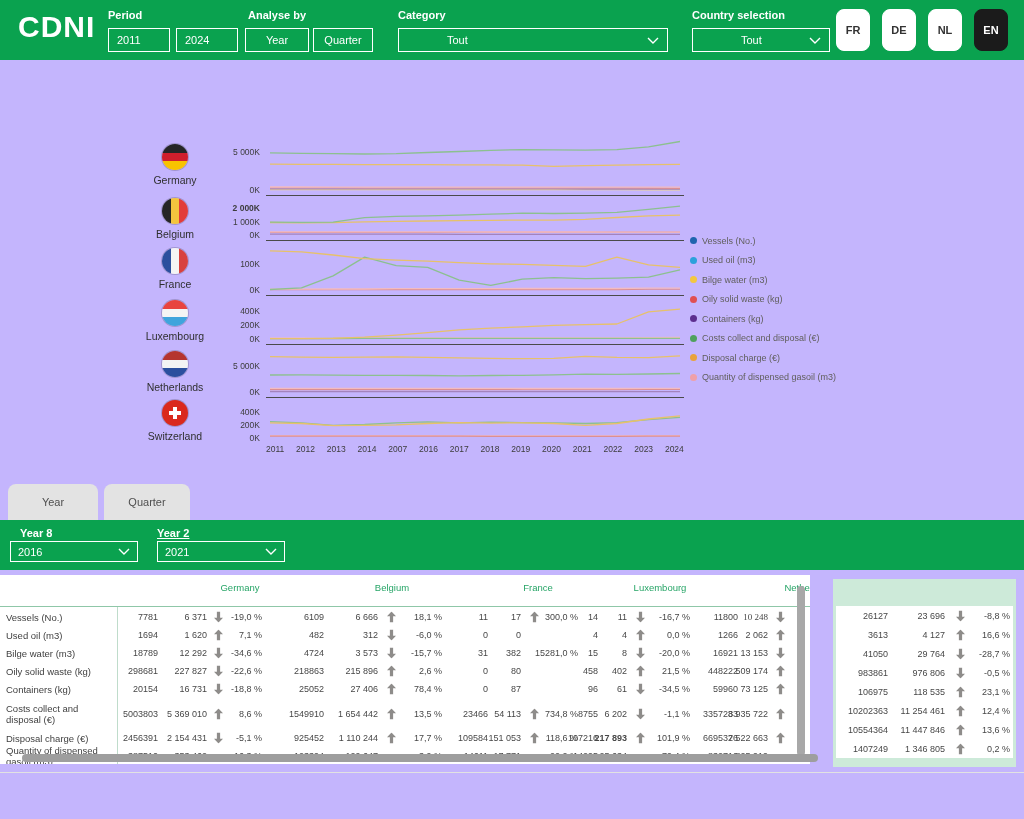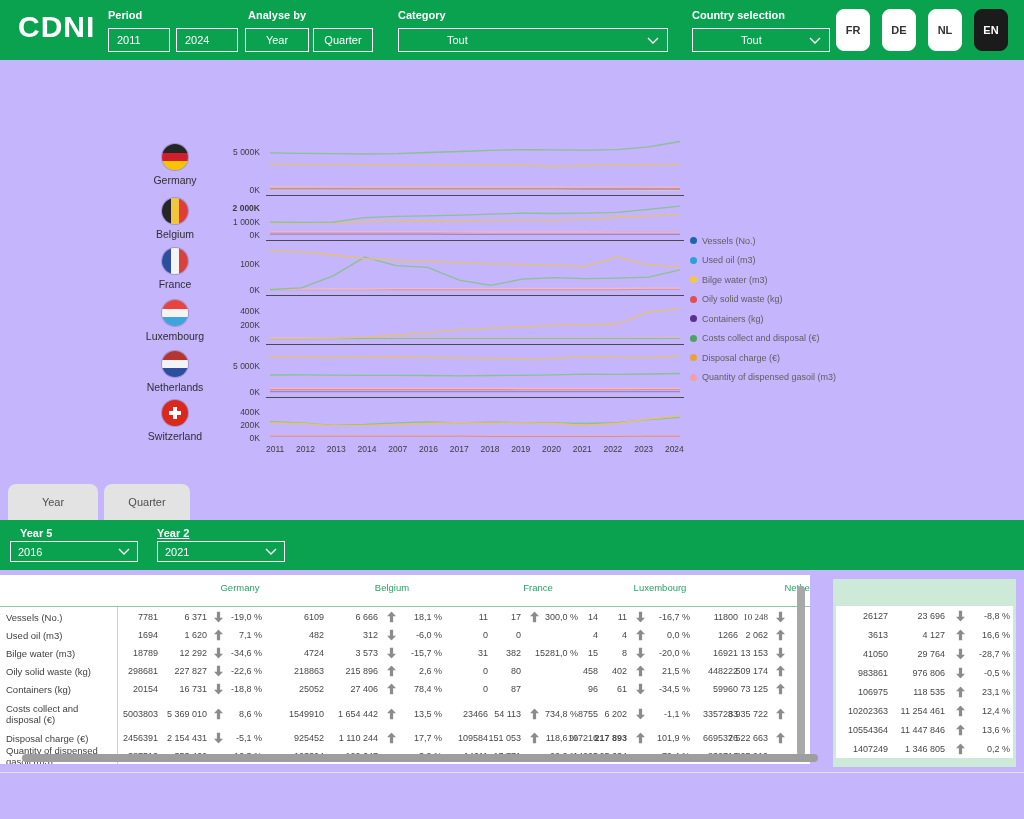--- a/index.html
+++ b/index.html
@@ -290,21 +290,21 @@
       <div class="legend-item">
         <span class="legend-dot" style="background: rgb(239, 160, 168);"></span>
         <span class="legend-label">Quantity of dispensed gasoil (m3)</span>
       </div>
     </div>
 
   <div class="tab year">Year</div>
   <div class="tab quarter">Quarter</div>
 
   <div class="filterbar">
-    <div class="flabel" style="left:20px;">Year 5</div>
+    <div class="flabel" style="left:20px;">Year 8</div>
     <div class="fselect" style="left:10px;">
       <span>2016</span>
       <span class="chev">
         <svg width="12" height="7" viewBox="0 0 12 7">
             <polyline points="1,1 6,6 11,1" fill="none" stroke="#fff" stroke-width="1.4"></polyline>
           </svg>
       </span>
     </div>
     <div class="flabel" style="left:157px;text-decoration:underline;">Year 2</div>
     <div class="fselect" style="left:157px;">

